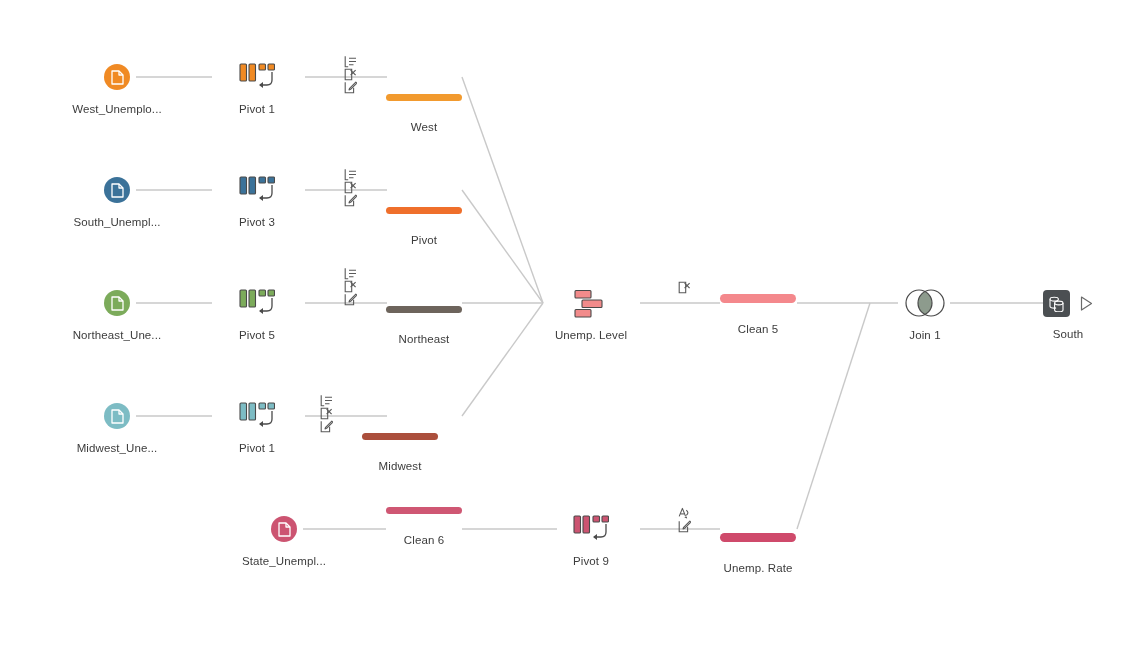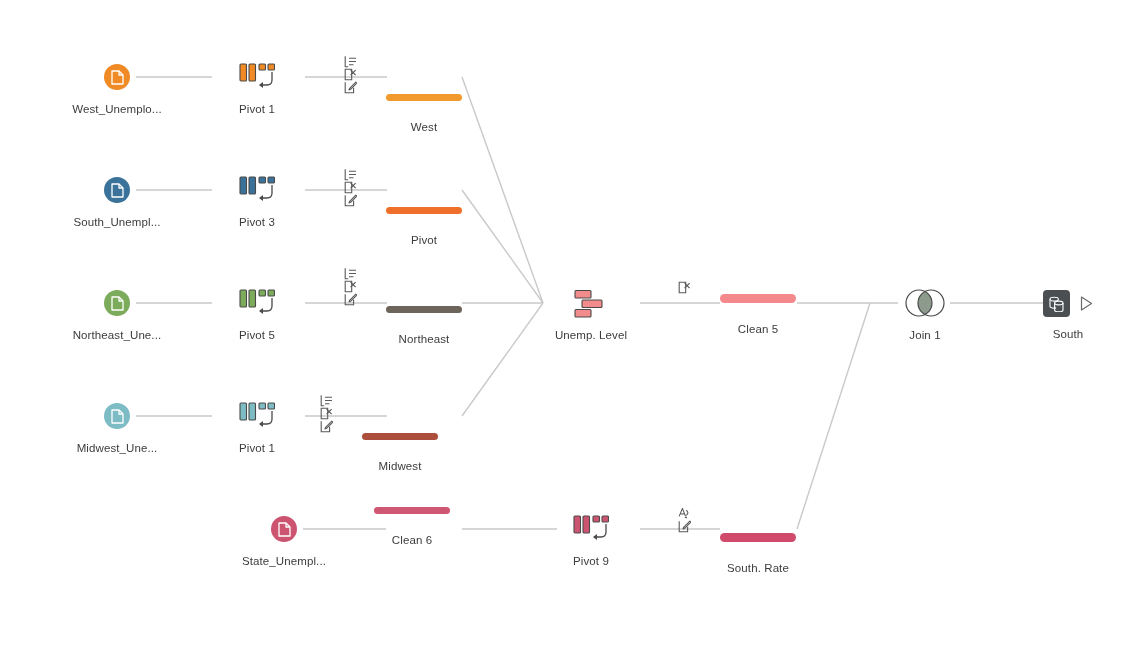--- a/index.html
+++ b/index.html
@@ -357,21 +357,21 @@
           <span class="bar-icon">
             <svg width="13" height="13" viewBox="0 0 13 13">
     <path d="M1.2 1.2 v10.6 h8.4 v-5" fill="none" stroke="#5a5a5a" stroke-width="1.1"></path>
     <path d="M11.8 1.1 l1 1 l-6.2 6.2 l-1.6 .6 l.6 -1.6 z" fill="none" stroke="#5a5a5a" stroke-width="1.1" stroke-linejoin="round"></path>
   </svg>
           </span>
         </div>
             <div class="bar" style="background:#ab4f3c"></div>
         <div class="node-label">Midwest</div>
       </div>
-      <div class="node" style="left: 412px; top: 507px;">
+      <div class="node" style="left: 424px; top: 507px;">
         <div class="bar-icons empty"></div>
             <div class="bar" style="background:#cf5773"></div>
         <div class="node-label">Clean 6</div>
       </div>
       <div class="node" style="left: 758px; top: 281px;">
         <div class="bar-icons">
           <span class="bar-icon">
             <svg width="13" height="13" viewBox="0 0 13 13">
     <path d="M1.2 1.2 v10.6 h6.5 v-10.6 z" fill="none" stroke="#5a5a5a" stroke-width="1.1"></path>
     <path d="M6.6 2.2 l5 5 M11.6 2.2 l-5 5" stroke="#5a5a5a" stroke-width="1.2"></path>
@@ -392,21 +392,21 @@
   </svg>
           </span>
           <span class="bar-icon">
             <svg width="13" height="13" viewBox="0 0 13 13">
     <path d="M1.2 1.2 v10.6 h8.4 v-5" fill="none" stroke="#5a5a5a" stroke-width="1.1"></path>
     <path d="M11.8 1.1 l1 1 l-6.2 6.2 l-1.6 .6 l.6 -1.6 z" fill="none" stroke="#5a5a5a" stroke-width="1.1" stroke-linejoin="round"></path>
   </svg>
           </span>
         </div>
             <div class="bar thick" style="background:#cf4a6b"></div>
-        <div class="node-label">South. Rate</div>
+        <div class="node-label">Unemp. Rate</div>
       </div>
       <div class="node" style="left: 591px; top: 289px;">
         <div class="union-glyph">
               <svg width="40" height="30" viewBox="0 0 40 30">
     <rect x="4" y="1.5" width="16" height="7.5" rx="1" fill="#f28b8b" stroke="#4a4a4a" stroke-width="1.1"></rect>
     <rect x="11" y="11" width="20" height="7.5" rx="1" fill="#f28b8b" stroke="#4a4a4a" stroke-width="1.1"></rect>
     <rect x="4" y="20.5" width="16" height="7.5" rx="1" fill="#f28b8b" stroke="#4a4a4a" stroke-width="1.1"></rect>
   </svg></div>
         <div class="node-label">Unemp. Level</div>
       </div>

